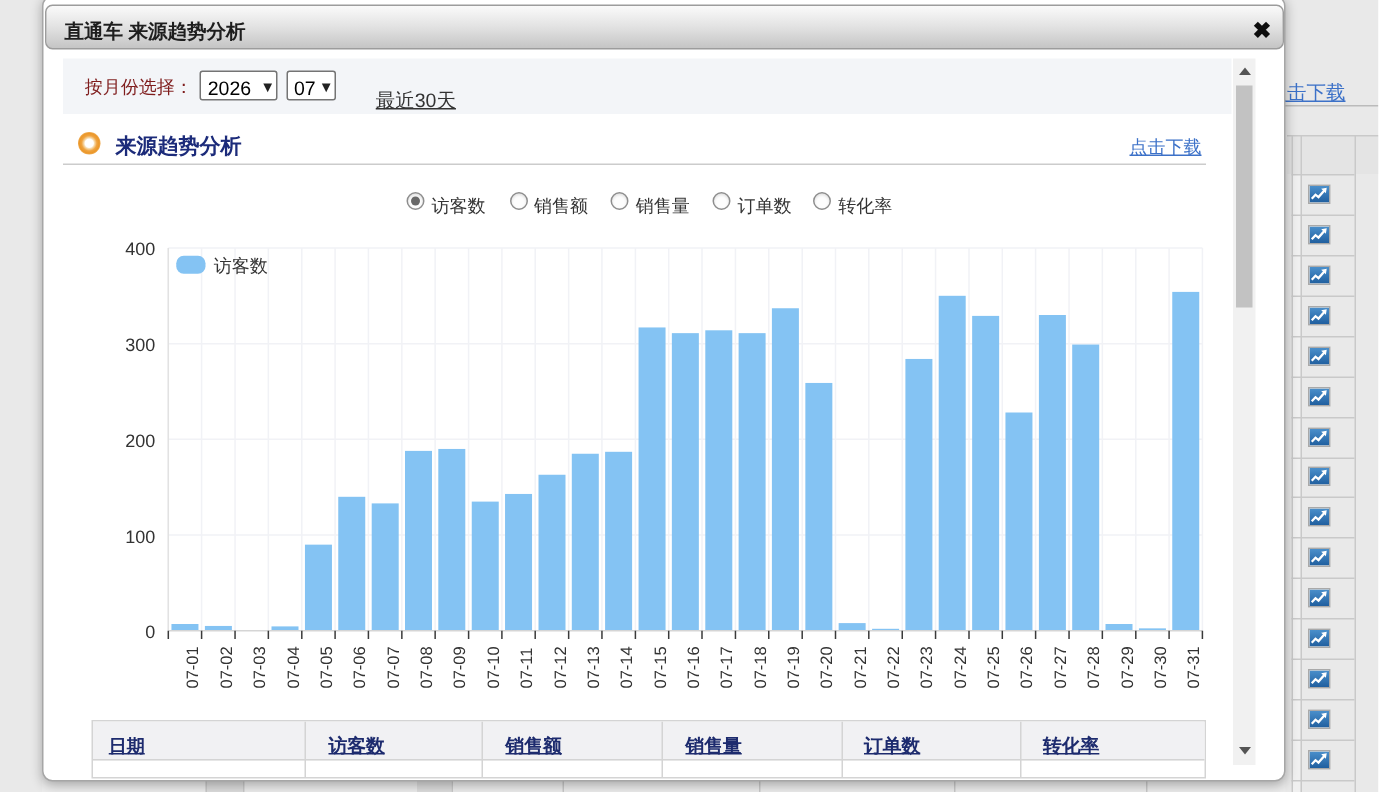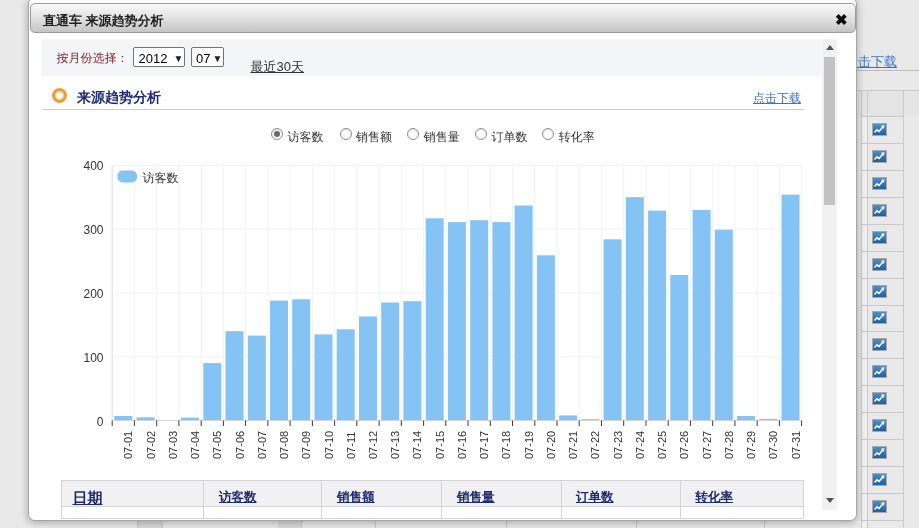--- a/index.html
+++ b/index.html
@@ -240,21 +240,21 @@
 <div style="left:764px;top:520px;width:1px;height:8px;background:#c9c9c9;"></div>
 
 <div style="left:28px;top:-3px;width:829px;height:524px;background:#fff;border:1px solid #a6a6a6;border-radius:7px;box-shadow:0 2px 8px rgba(0,0,0,0.3);"></div>
 <div style="left:30px;top:3px;width:826px;height:30px;border:1px solid #9c9c9c;border-radius:5px;background:linear-gradient(180deg,#fafafa 0%,#e2e2e2 50%,#c5c5c5 100%);"></div>
 <span style="left:43px;top:12px;font-size:13px;font-weight:bold;color:#1e1e1e;text-align:right;">直通车 来源趋势分析</span>
 <span style="left:835px;top:11px;font-size:15px;font-weight:bold;color:#0d0d0d;">✖</span>
 
 <div style="left:42px;top:39px;width:779px;height:37px;background:#f3f5f8;"></div>
 <span style="left:56.5px;top:50px;font-size:12px;color:#7f1d1d;">按月份选择：</span>
 <div style="left:132.5px;top:47px;width:52.5px;height:20px;background:#fff;border:1px solid #747474;border-radius:2px;"></div>
-<span style="left:138.5px;top:51px;font-size:13px;color:#000;">2012</span>
+<span style="left:138.5px;top:51px;font-size:13px;color:#000;">2026</span>
 <span style="left:173.5px;top:52.5px;font-size:10px;color:#222;">▼</span>
 <div style="left:191px;top:47px;width:33px;height:20px;background:#fff;border:1px solid #747474;border-radius:2px;"></div>
 <span style="left:196px;top:51px;font-size:13px;color:#000;">07</span>
 <span style="left:212.5px;top:52.5px;font-size:10px;color:#222;">▼</span>
 <span style="left:250.5px;top:58px;font-size:13px;color:#333;text-decoration:underline;">最近30天</span>
 
 <span style="left:51.5px;top:88px;width:15px;height:15px;border-radius:50%;background:radial-gradient(circle,#ffffff 0%,#ffffff 26%,#f7ddb2 33%,#efa33f 48%,#eb9729 62%,#f2bc74 78%,#fcf0de 92%,#ffffff 100%);"></span>
 <span style="left:77px;top:89px;font-size:14px;font-weight:bold;color:#1c2b7a;">来源趋势分析</span>
 <span style="left:753px;top:90px;font-size:12px;color:#3c71c8;text-decoration:underline;">点击下载</span>
 <div style="left:42px;top:109px;width:762px;height:1px;background:#ccc;"></div>
@@ -409,21 +409,21 @@
 <text transform="translate(713.0,309) rotate(-90)" font-size="11" fill="#333" text-anchor="start" font-family="Liberation Sans, sans-serif">07-29</text>
 <text transform="translate(735.3,309) rotate(-90)" font-size="11" fill="#333" text-anchor="start" font-family="Liberation Sans, sans-serif">07-30</text>
 <text transform="translate(757.5,309) rotate(-90)" font-size="11" fill="#333" text-anchor="start" font-family="Liberation Sans, sans-serif">07-31</text>
 <rect x="75.5" y="20.5" width="19.5" height="12" rx="5" fill="#84c3f3"></rect>
 <text x="100.5" y="31.5" font-size="12" fill="#333" font-family="Liberation Sans, sans-serif">访客数</text>
 </svg>
 
 <div style="position:absolute;left:60.5px;top:480px;width:743px;height:39px;border:1px solid #d4d4d4;background:#fff;overflow:hidden;">
 <div style="position:absolute;left:0;top:0;width:743px;height:26px;background:#f1f1f3;border-bottom:1px solid #d4d4d4;"></div>
 <div style="position:absolute;left:0.0px;top:0;width:142.5px;height:39px;border-right:1px solid #d4d4d4;"></div>
-<div style="position:absolute;left:11.0px;top:8px;font-size:15px;font-weight:bold;color:#1d2b6e;text-decoration:underline;">日期</div>
+<div style="position:absolute;left:11.0px;top:8px;font-size:12px;font-weight:bold;color:#1d2b6e;text-decoration:underline;">日期</div>
 <div style="position:absolute;left:142.5px;top:0;width:118px;height:39px;border-right:1px solid #d4d4d4;"></div>
 <div style="position:absolute;left:157.5px;top:8px;font-size:12.5px;font-weight:bold;color:#1d2b6e;text-decoration:underline;">访客数</div>
 <div style="position:absolute;left:260.5px;top:0;width:120px;height:39px;border-right:1px solid #d4d4d4;"></div>
 <div style="position:absolute;left:275.5px;top:8px;font-size:12.5px;font-weight:bold;color:#1d2b6e;text-decoration:underline;">销售额</div>
 <div style="position:absolute;left:380.5px;top:0;width:120px;height:39px;border-right:1px solid #d4d4d4;"></div>
 <div style="position:absolute;left:395.5px;top:8px;font-size:12.5px;font-weight:bold;color:#1d2b6e;text-decoration:underline;">销售量</div>
 <div style="position:absolute;left:500.5px;top:0;width:119.4px;height:39px;border-right:1px solid #d4d4d4;"></div>
 <div style="position:absolute;left:514.5px;top:8px;font-size:12.5px;font-weight:bold;color:#1d2b6e;text-decoration:underline;">订单数</div>
 <div style="position:absolute;left:619.9px;top:0;width:123.1px;height:39px;border-right:1px solid #d4d4d4;"></div>
 <div style="position:absolute;left:633.9px;top:8px;font-size:12.5px;font-weight:bold;color:#1d2b6e;text-decoration:underline;">转化率</div>

